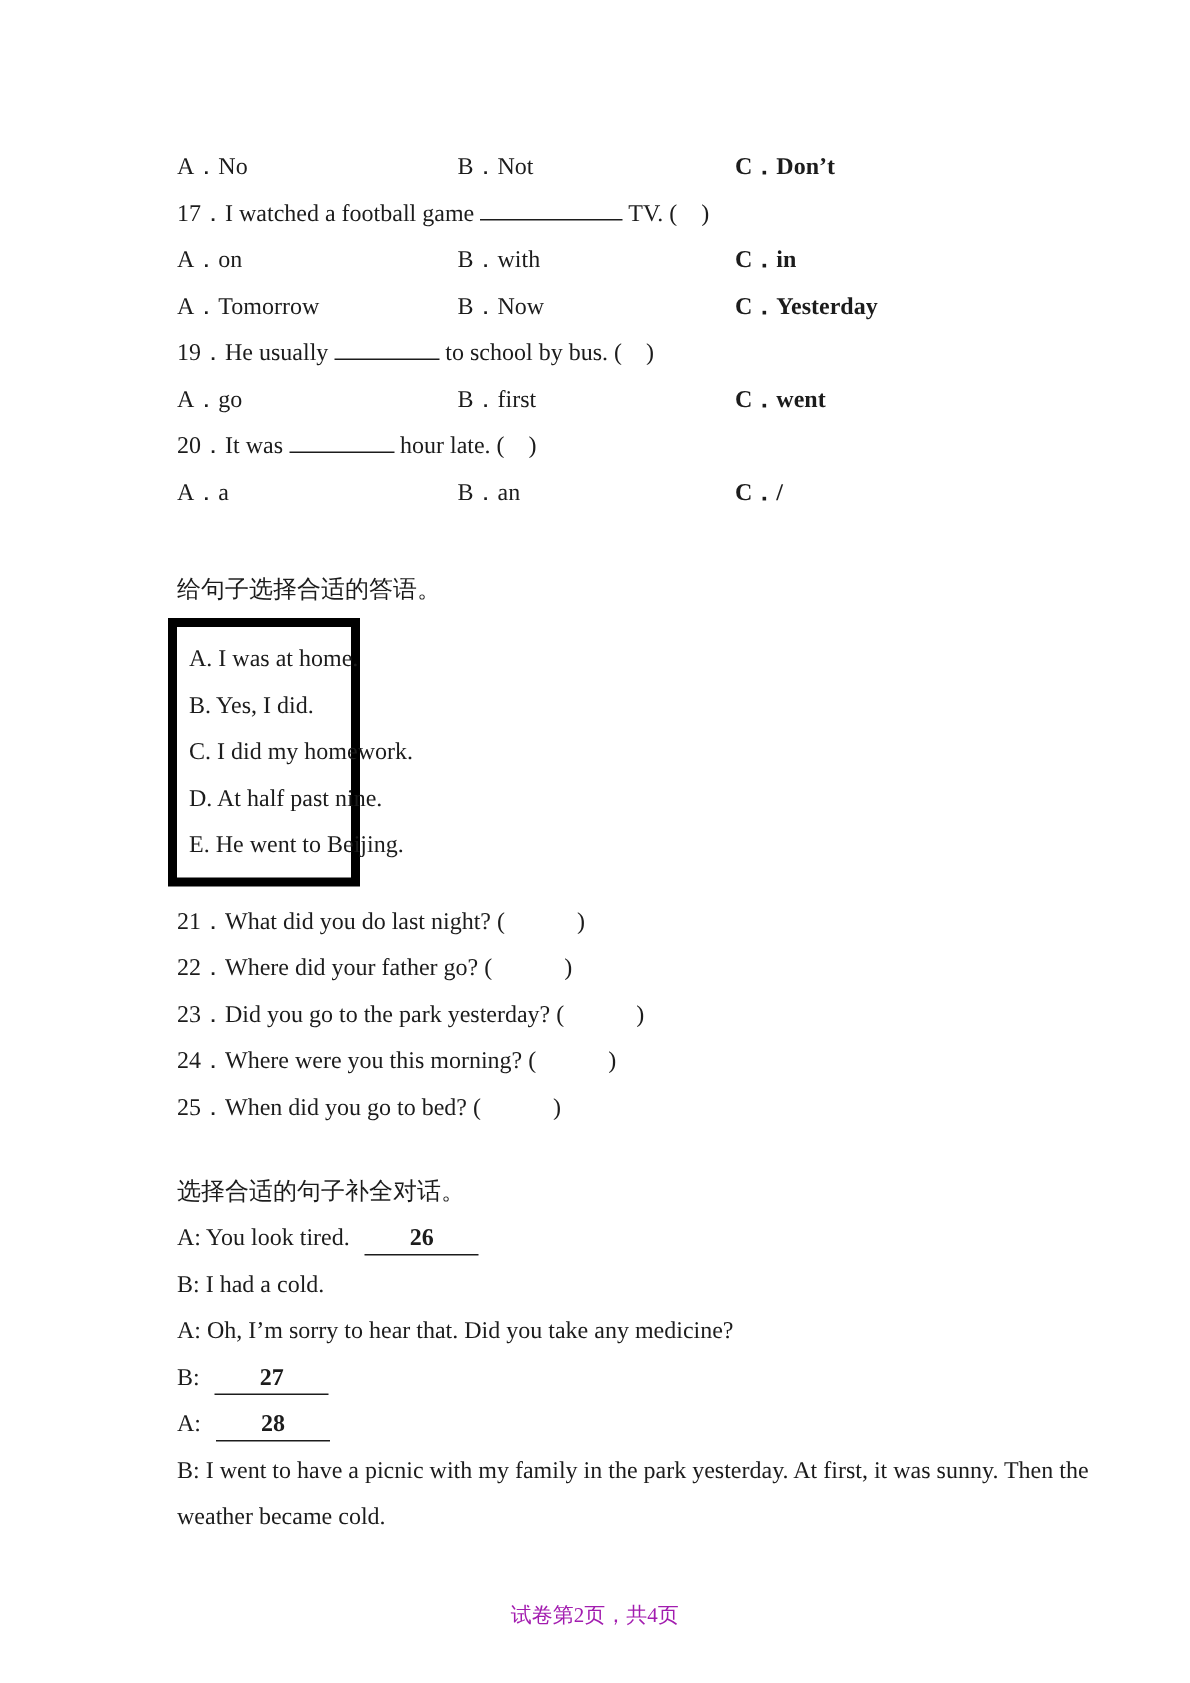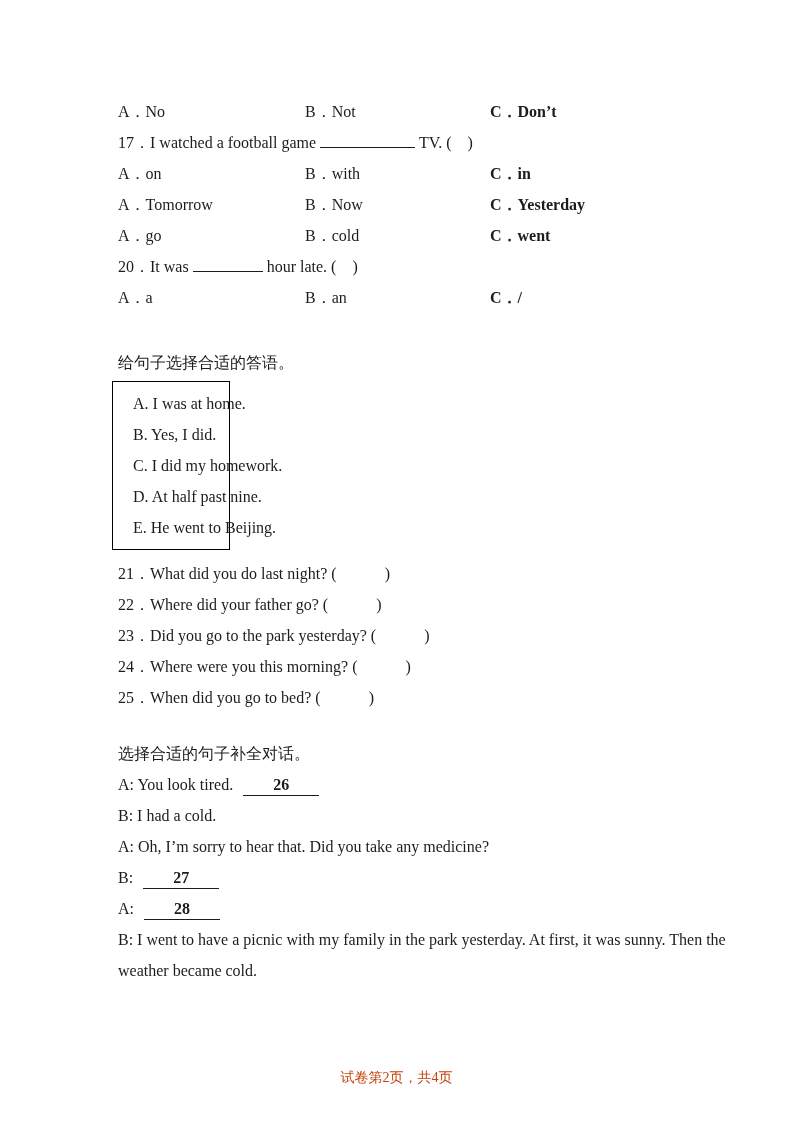--- a/index.html
+++ b/index.html
@@ -40,36 +40,36 @@
     border-bottom: 1px solid #1c1c1c;
     text-align: center;
     height: 21px;
     line-height: 21px;
     vertical-align: baseline;
     margin-left: 6px;
     font-weight: bold;
   }
   .answer-bank {
     box-sizing: border-box;
-    width: 118px;
-    border: 1px solid #000000;
-    padding: 6px 2px 6px 20px;
+    width: 128px;
+    border: 6px solid #000000;
+    padding: 6px 2px 6px 8px;
     margin: 3px 0 8px -6px;
   }
   .answer-bank .row { white-space: nowrap; }
   .instruction { line-height: 31px; margin-top: 34px; }
   .instruction.second { margin-top: 25px; }
   .footer {
     position: absolute;
     left: 0;
     right: 0;
     top: 1066px;
     text-align: center;
     font-size: 14px;
-    color: #c2410c;
+    color: #a21caf;
     line-height: 24px;
   }
 </style>
 </head>
 <body>
 
 <div class="page">
   <div class="content">
 
     <div class="row options-row">
@@ -88,23 +88,28 @@
       <span class="opt b">B．with</span>
       <span class="opt c">C．in</span>
     </div>
 
     <div class="row options-row">
       <span class="opt a">A．Tomorrow</span>
       <span class="opt b">B．Now</span>
       <span class="opt c">C．Yesterday</span>
     </div>
 
+    <div class="row">
+      <span>19．He usually</span>
+      <span class="blank w70"></span>
+      <span>to school by bus. (　)</span>
+    </div>
     <div class="row options-row">
       <span class="opt a">A．go</span>
-      <span class="opt b">B．cold</span>
+      <span class="opt b">B．first</span>
       <span class="opt c">C．went</span>
     </div>
 
     <div class="row">
       <span>20．It was</span>
       <span class="blank w70"></span>
       <span>hour late. (　)</span>
     </div>
     <div class="row options-row">
       <span class="opt a">A．a</span>

